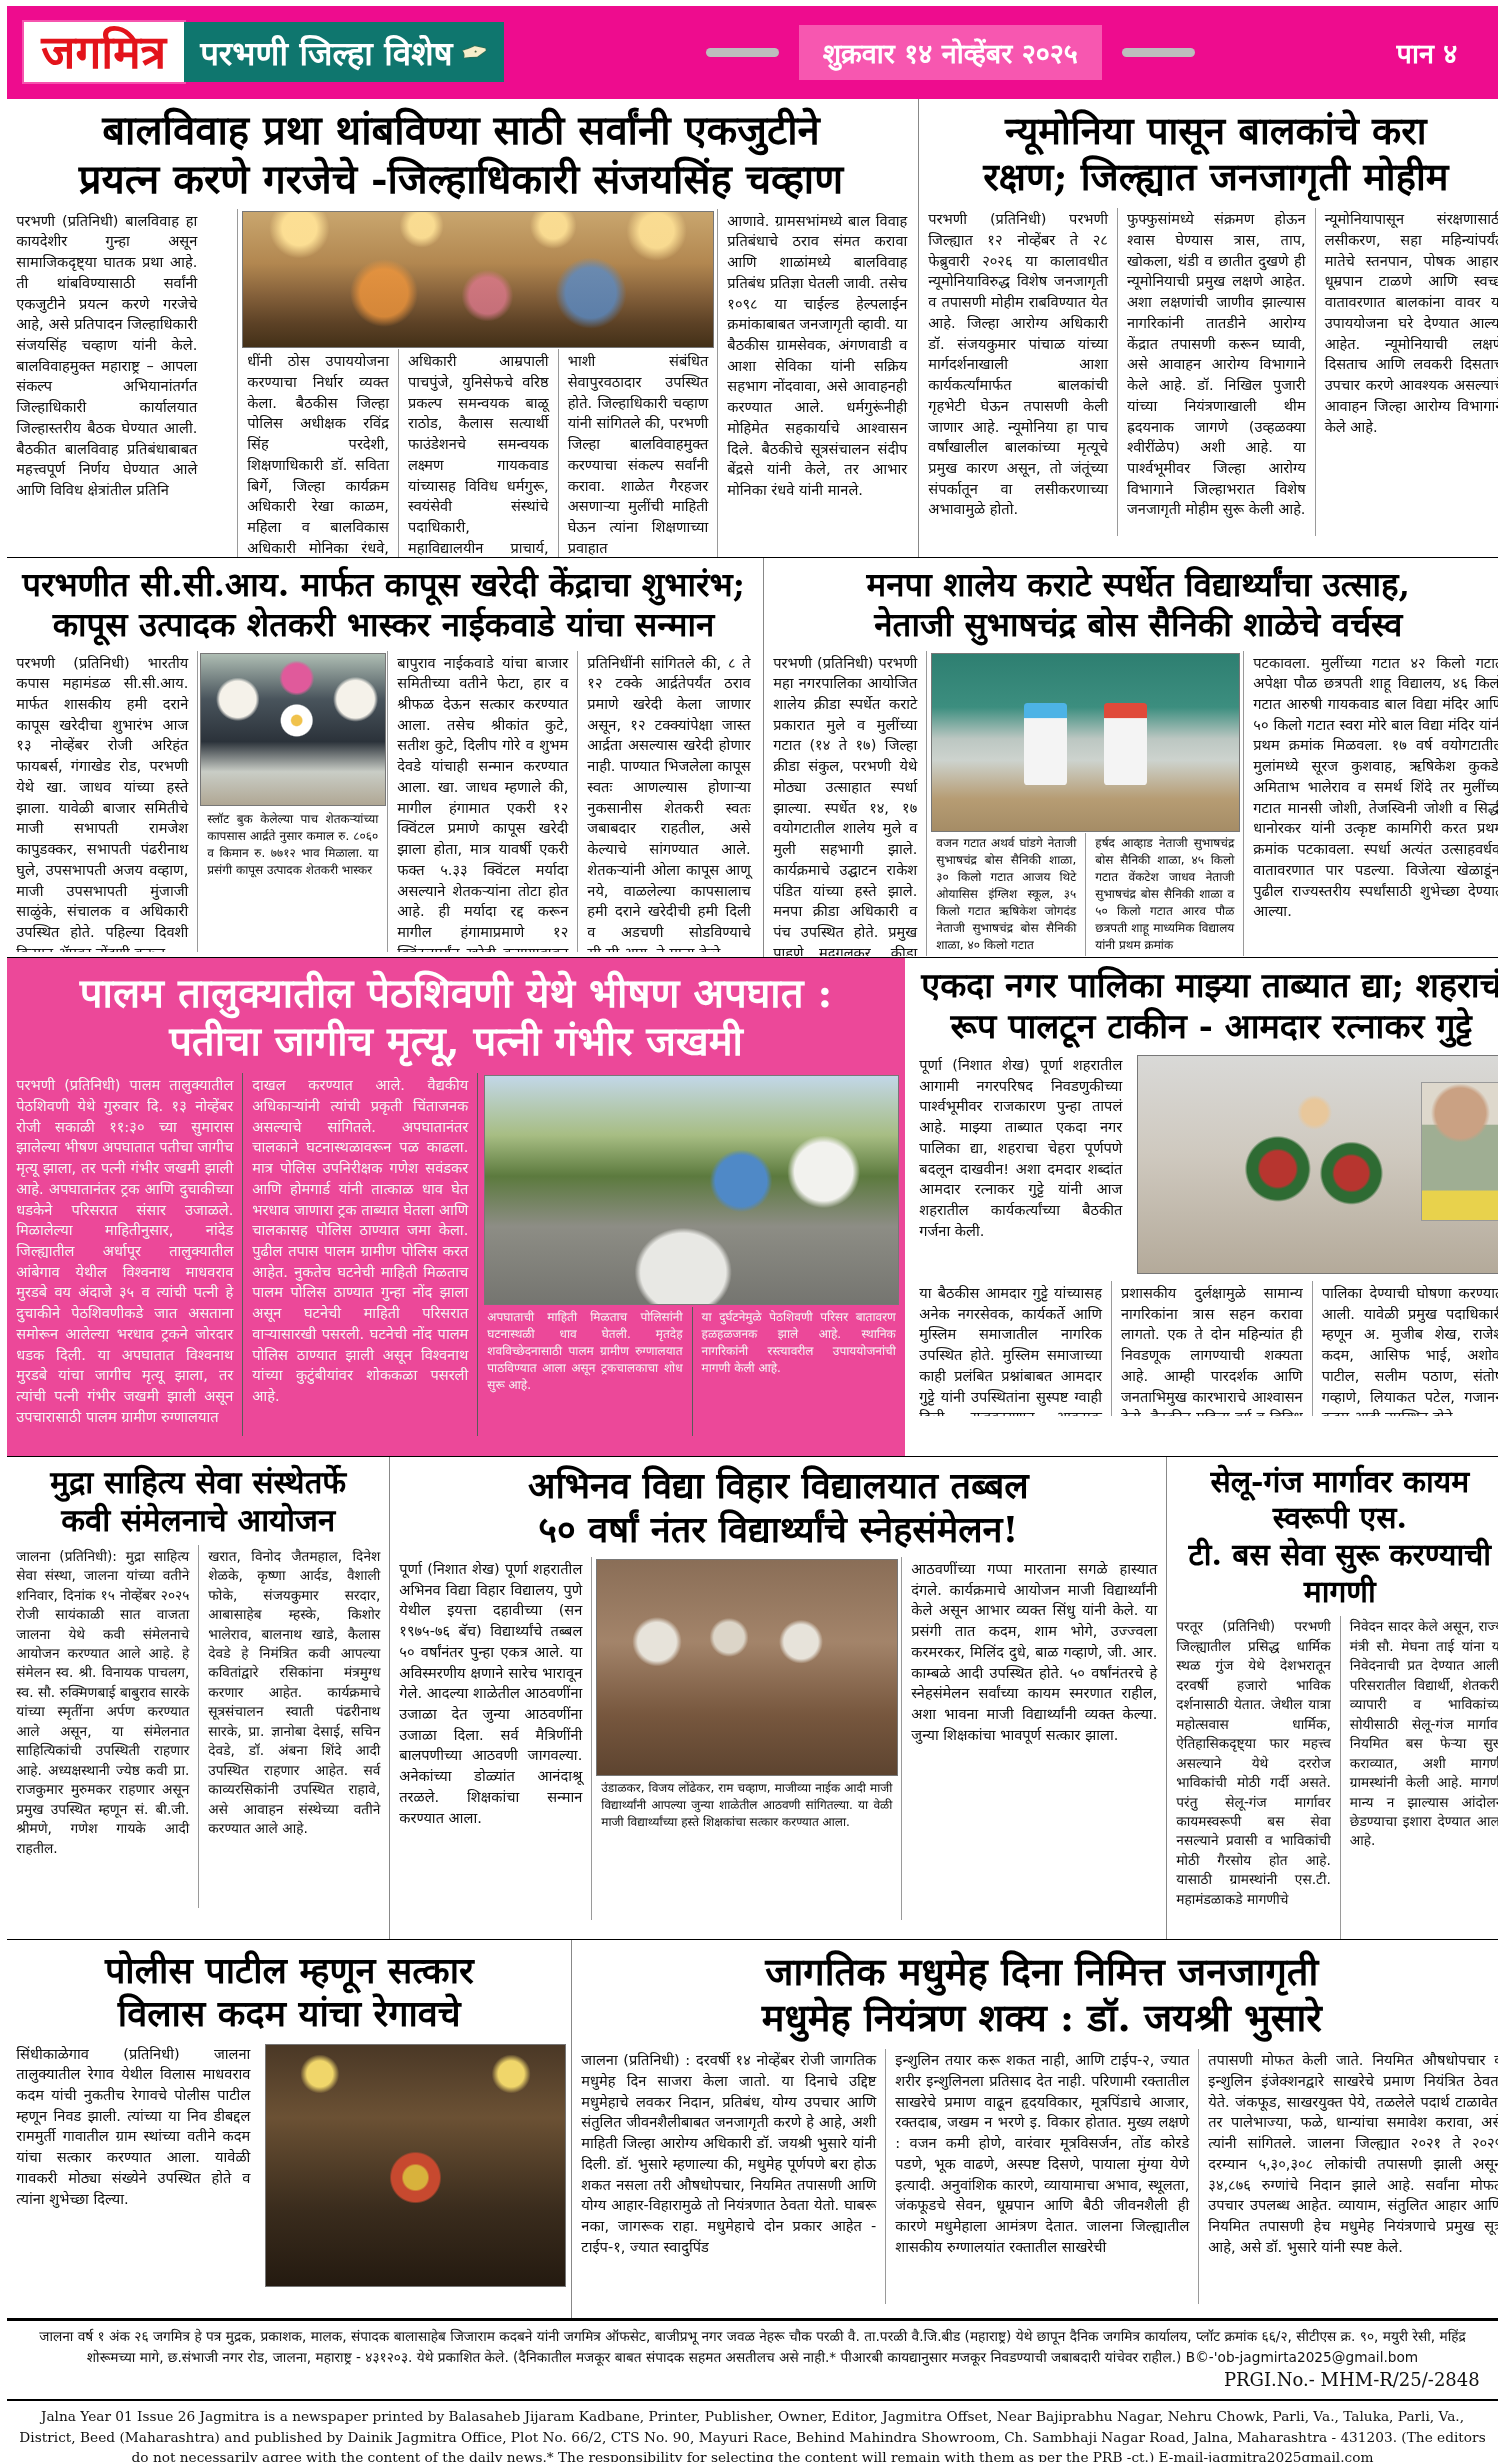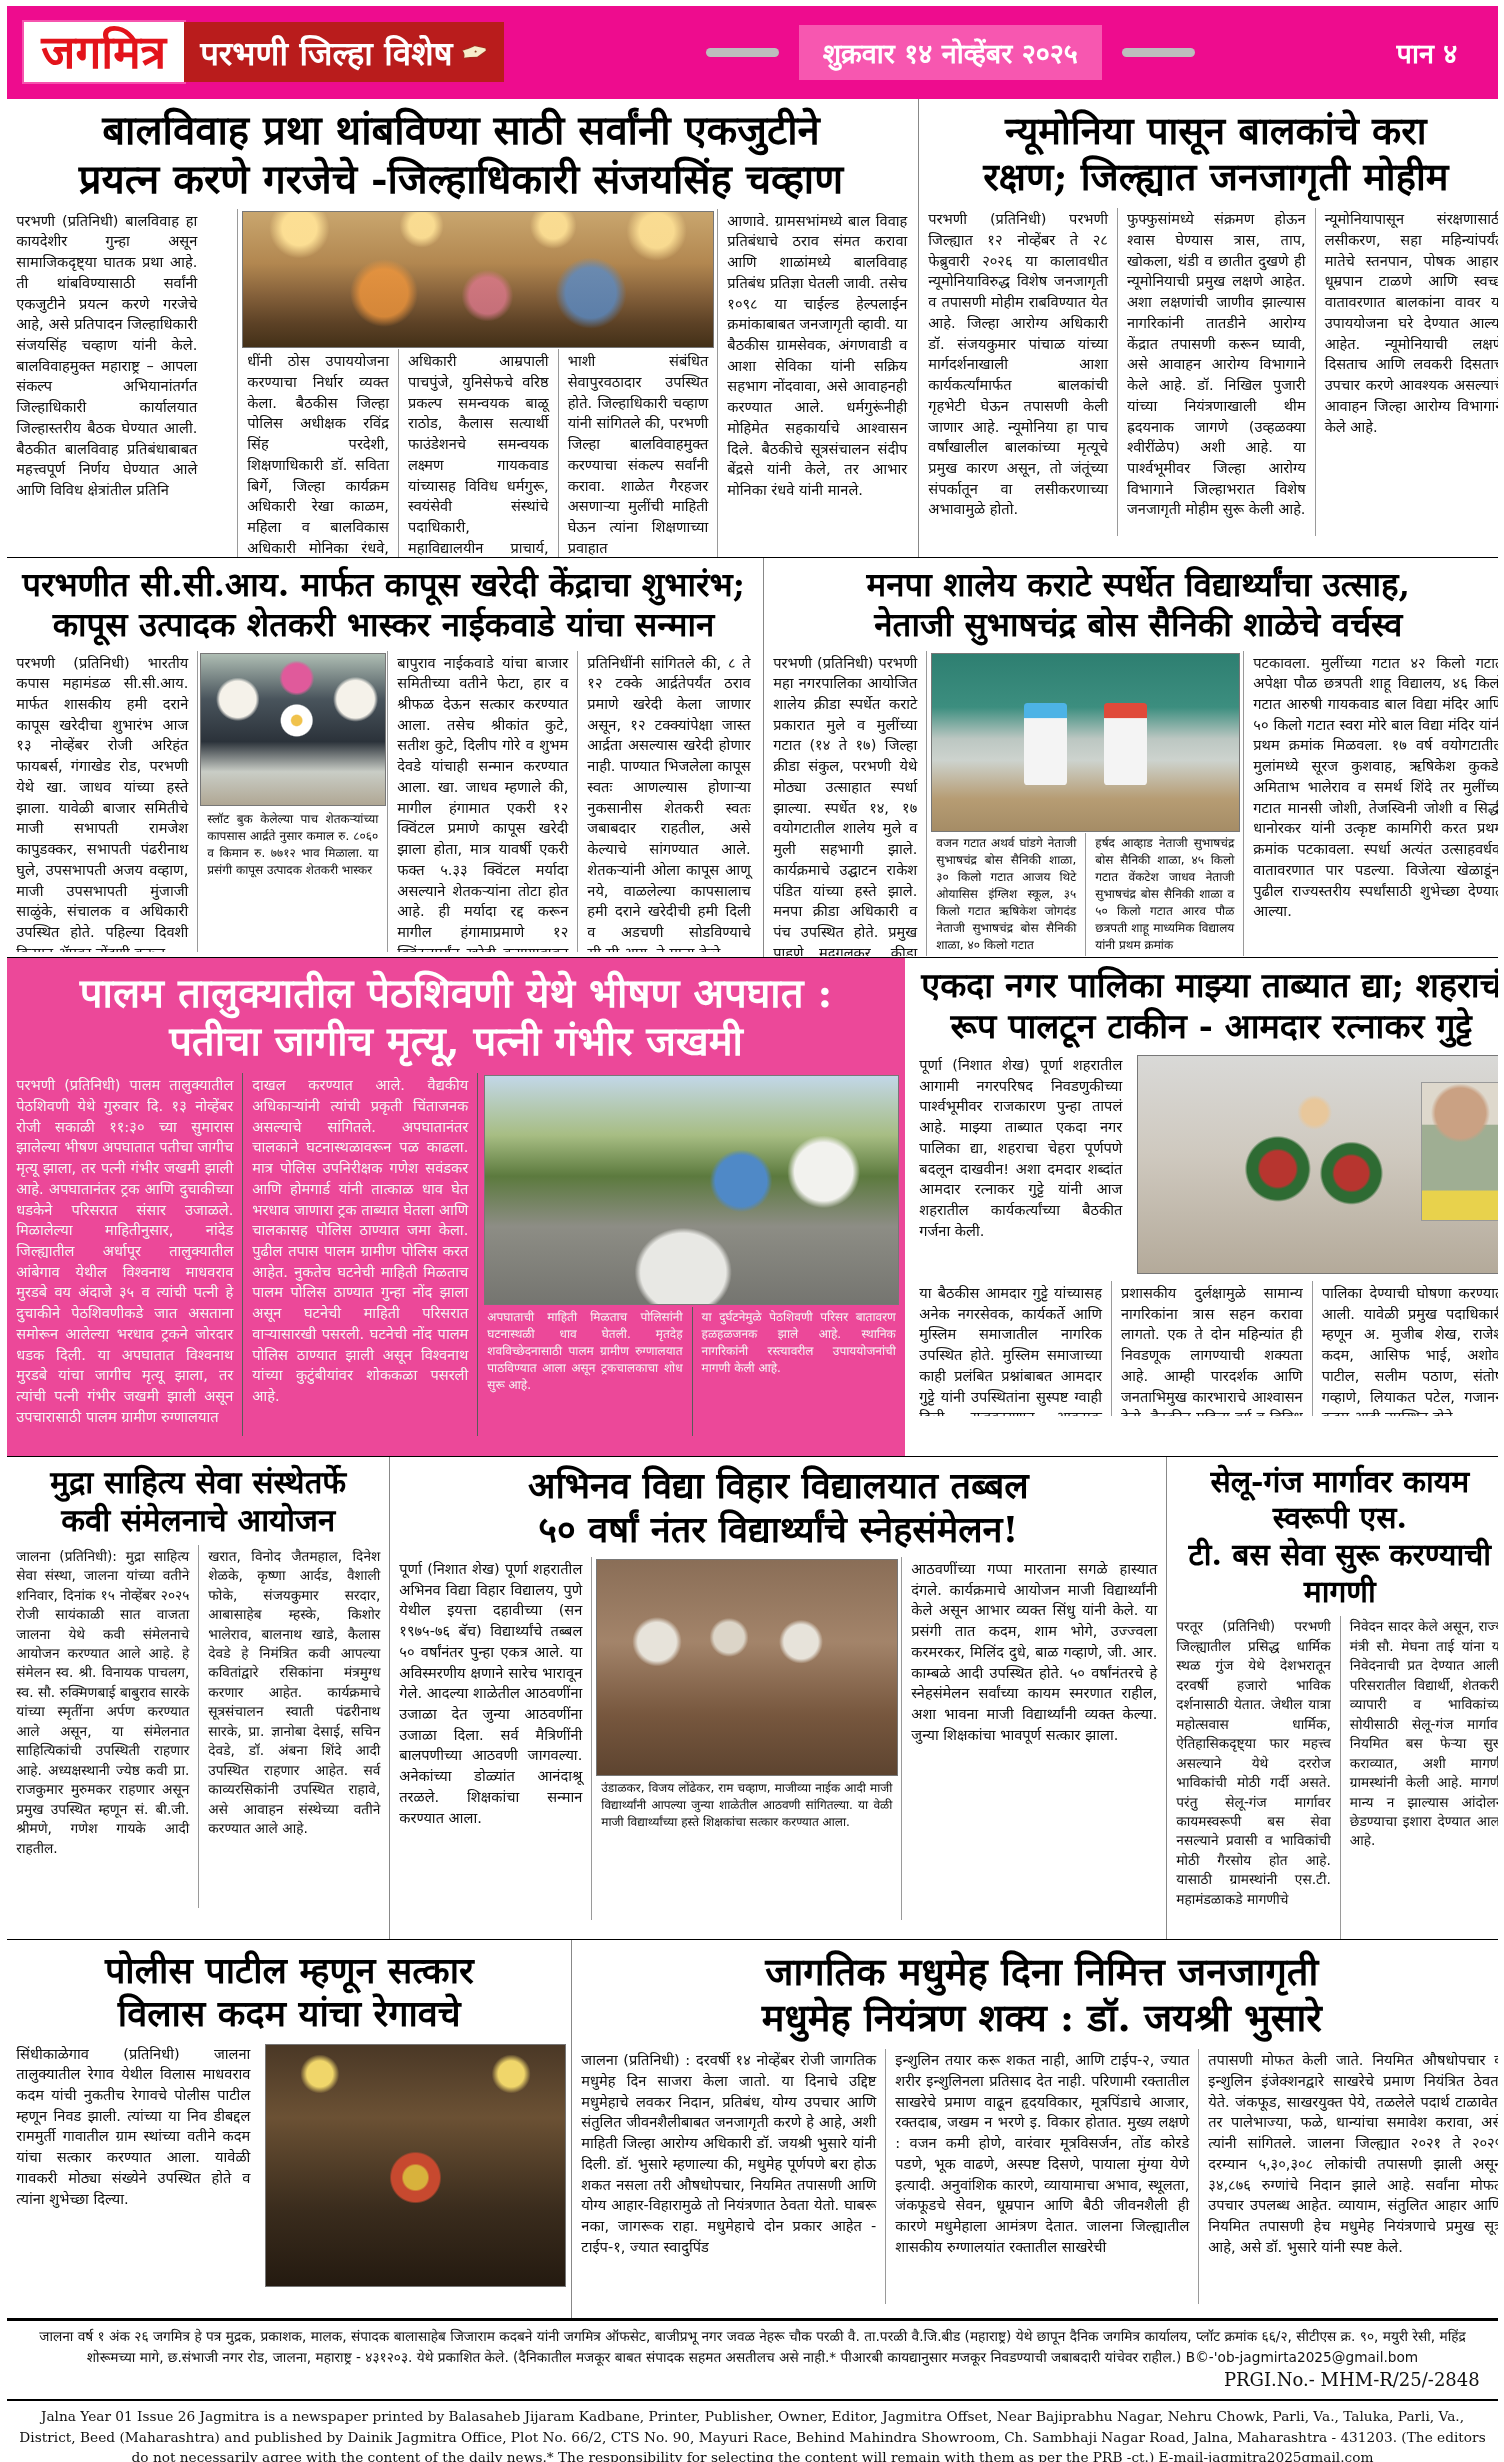--- a/index.html
+++ b/index.html
@@ -2,21 +2,21 @@
 <html style="font-size:14.6px"><head>
 <meta charset="utf-8">
 <style>
   html,body{margin:0;padding:0;background:#e9e9e9;}
   .page{width:1505px;height:2462px;background:#ffffff;margin:0 auto;position:relative;
         font-family:"DejaVu Sans",sans-serif;color:#101010;overflow:hidden;box-sizing:border-box;padding:5.5px 7.3px;}
   
   .masthead{height:93px;background:#ee0c8e;display:flex;align-items:center;gap:0;padding:0 16.4px;box-sizing:border-box;}
   .logo-box{background:#ffffff;border:3.6px solid #ffffff;outline:2.7px solid #f653ae;padding:1.8px 14.6px;
             font-family:"DejaVu Serif",serif;font-weight:bold;font-size:46px;color:#e3131b;line-height:1.1;}
-  .edition-box{background:#b91c1c;color:#fff;font-family:"DejaVu Serif",serif;font-weight:bold;font-size:33px;
+  .edition-box{background:#0f766e;color:#fff;font-family:"DejaVu Serif",serif;font-weight:bold;font-size:33px;
                padding:7.3px 16.4px;display:flex;align-items:center;gap:9px;}
   .feather{font-size:31px;color:#f7eecb;text-shadow:0 0 1.8px #6b5a23;transform:rotate(-12deg);display:inline-block;}
   .mast-center{flex:1;display:flex;align-items:center;justify-content:center;gap:20px;}
   .dash{width:73px;height:9px;background:#bdbdbd;border-radius:4.6px;}
   .date-box{background:#f757b0;color:#fff;font-family:"DejaVu Serif",serif;font-weight:bold;font-size:27px;padding:9px 24px;}
   .page-no{color:#ffffff;font-family:"DejaVu Serif",serif;font-weight:bold;font-size:27px;margin-right:24px;}
   
   .hl{font-family:"DejaVu Serif",serif;font-weight:bold;text-align:center;line-height:1.22;color:#000;}
   .col{padding:1.8px 9px;text-align:justify;font-size:14.6px;line-height:1.42;overflow:hidden;box-sizing:border-box;}
   .vr{border-left:0.9px solid #9a9a9a;}

